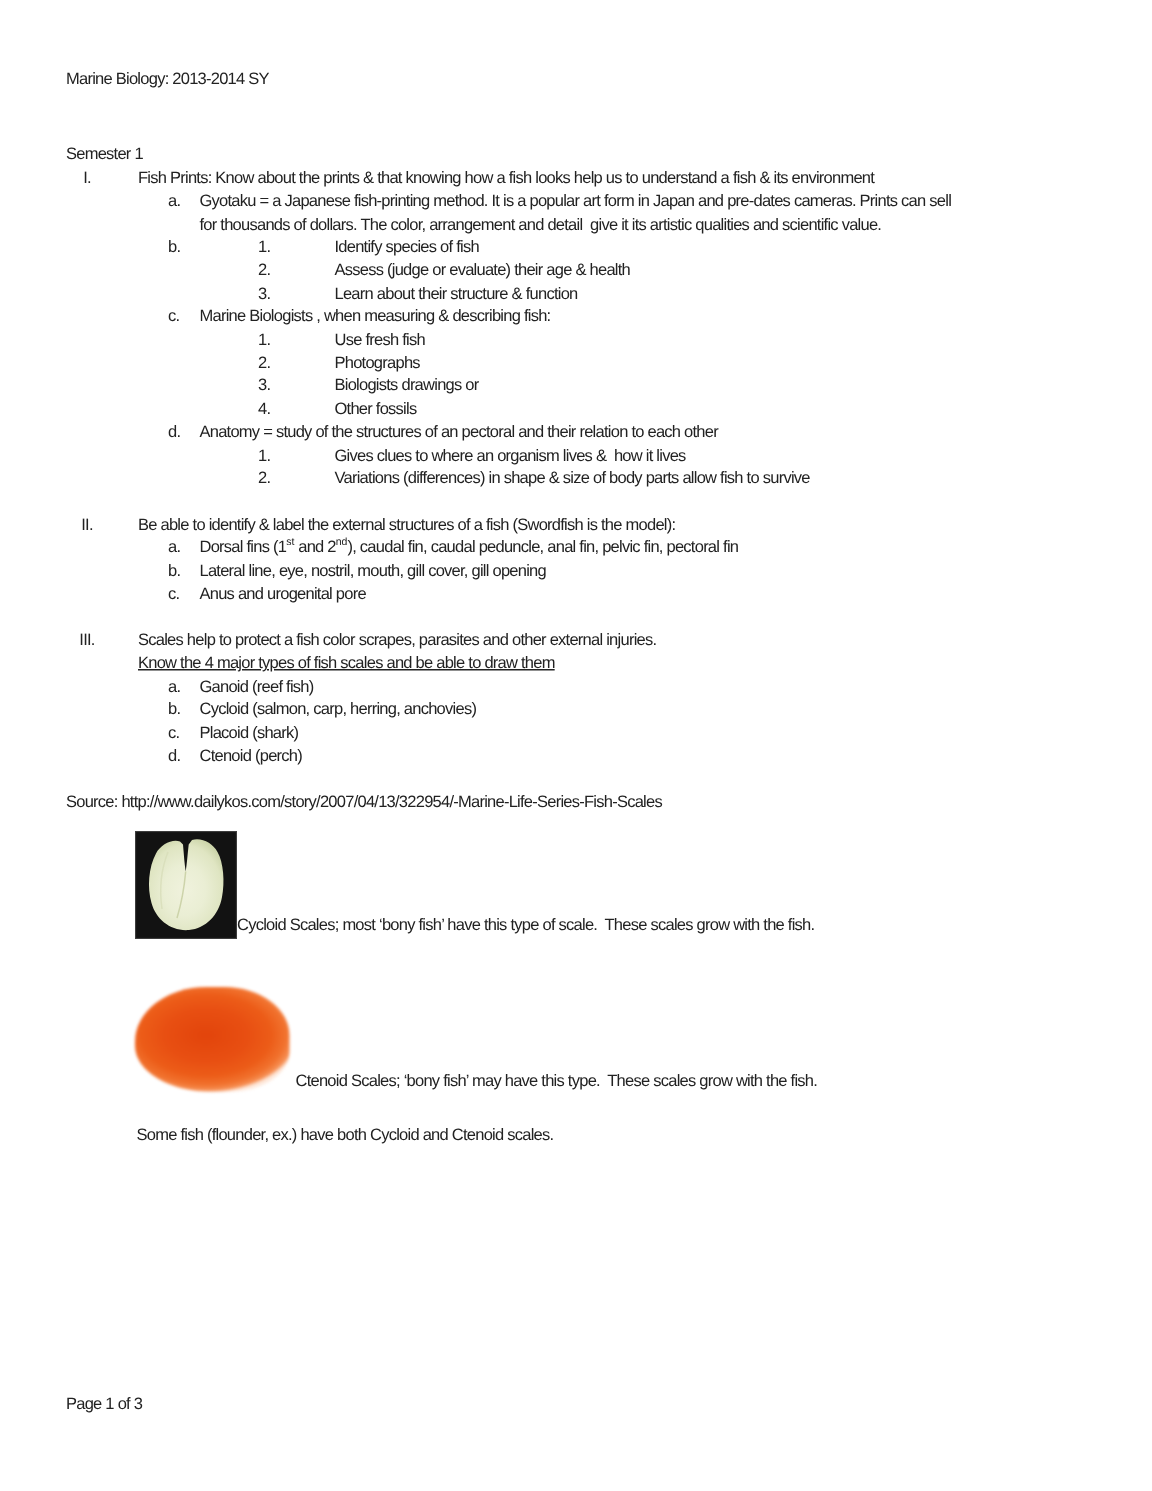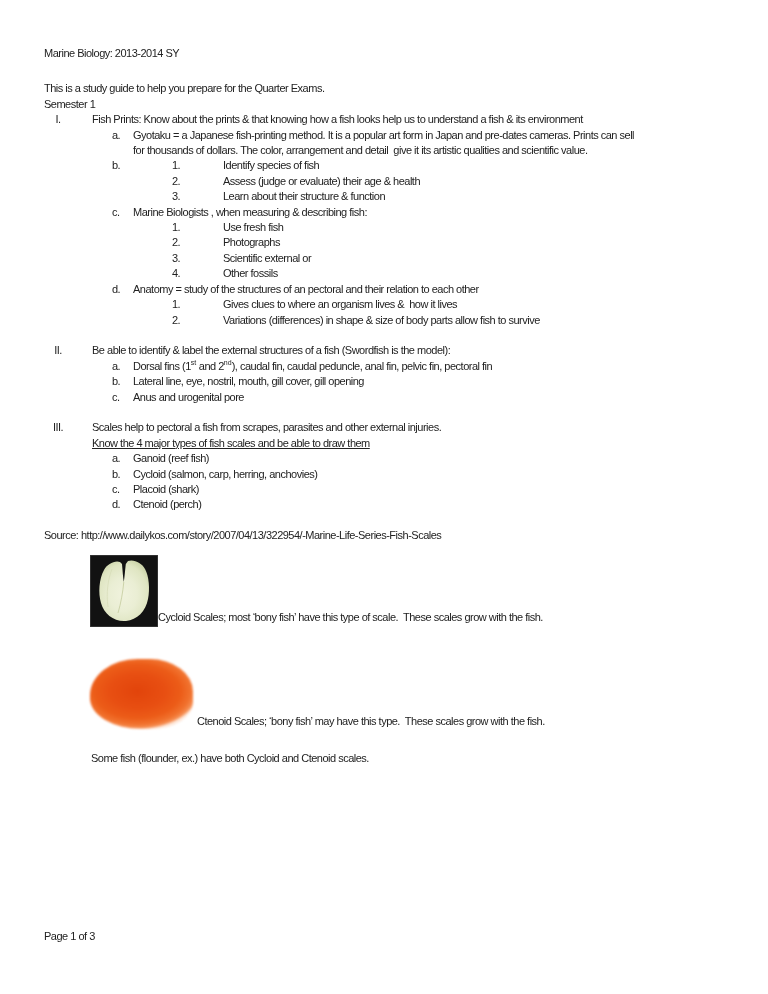--- a/index.html
+++ b/index.html
@@ -14,21 +14,21 @@
     line-height: 15.4px;
     color: #222222;
   }
   .page {
     position: absolute; inset: 0;
     padding: 46px 20px 0 44px;
     box-sizing: border-box;
   }
   .doc-title { white-space: pre; }
   .doc-intro { margin-top: 20px; white-space: pre; }
-  .section-heading { white-space: pre; }
+  .section-heading { margin-top: 35px; white-space: pre; }
 
   .line { position: relative; white-space: pre; }
   .line .marker { position: absolute; top: 0; }
   .lvl-roman { padding-left: 48px; }
   .lvl-roman .marker { left: 0; width: 28px; text-align: center; }
   .lvl-alpha { padding-left: 89px; }
   .lvl-alpha .marker { left: 68px; }
   .lvl-num   { padding-left: 179px; }
   .lvl-num   .marker { left: 128px; }
   .lvl-para  { padding-left: 0; }
@@ -57,45 +57,44 @@
   .closing-note { margin-top: 22px; margin-left: 47px; white-space: pre; }
   .footer { position: absolute; left: 44px; top: 929px; white-space: pre; }
 </style>
 </head>
 <body>
 
 <div class="page">
 
   <div class="doc-title">Marine Biology: 2013-2014 SY</div>
 
-  <div class="doc-intro">This is a study guide to help you prepare for the Quarter Exams.</div>
 
   <div class="section-heading">Semester 1</div>
 
   <div>
       <div class="line lvl-roman"><span class="marker">I.</span><span>Fish Prints: Know about the prints &amp; that knowing how a fish looks help us to understand a fish &amp; its environment</span></div>
       <div class="line lvl-alpha"><span class="marker">a.</span><span>Gyotaku = a Japanese fish-printing method. It is a popular art form in Japan and pre-dates cameras. Prints can sell</span></div>
       <div class="line lvl-alpha"><span>for thousands of dollars. The color, arrangement and detail  give it its artistic qualities and scientific value.</span></div>
       <div class="line lvl-alpha"><span class="marker">b.</span></div>
       <div class="line lvl-num"><span class="marker">1.</span><span>Identify species of fish</span></div>
       <div class="line lvl-num"><span class="marker">2.</span><span>Assess (judge or evaluate) their age &amp; health</span></div>
       <div class="line lvl-num"><span class="marker">3.</span><span>Learn about their structure &amp; function</span></div>
       <div class="line lvl-alpha"><span class="marker">c.</span><span>Marine Biologists , when measuring &amp; describing fish:</span></div>
       <div class="line lvl-num"><span class="marker">1.</span><span>Use fresh fish</span></div>
       <div class="line lvl-num"><span class="marker">2.</span><span>Photographs</span></div>
-      <div class="line lvl-num"><span class="marker">3.</span><span>Scientific external or</span></div>
+      <div class="line lvl-num"><span class="marker">3.</span><span>Biologists drawings or</span></div>
       <div class="line lvl-num"><span class="marker">4.</span><span>Other fossils</span></div>
       <div class="line lvl-alpha"><span class="marker">d.</span><span>Anatomy = study of the structures of an pectoral and their relation to each other</span></div>
       <div class="line lvl-num"><span class="marker">1.</span><span>Gives clues to where an organism lives &amp;  how it lives</span></div>
       <div class="line lvl-num"><span class="marker">2.</span><span>Variations (differences) in shape &amp; size of body parts allow fish to survive</span></div>
       <div class="line lvl-roman blank-before"><span class="marker">II.</span><span>Be able to identify &amp; label the external structures of a fish (Swordfish is the model):</span></div>
       <div class="line lvl-alpha"><span class="marker">a.</span><span>Dorsal fins (1<sup>st</sup> and 2<sup>nd</sup>), caudal fin, caudal peduncle, anal fin, pelvic fin, pectoral fin</span></div>
       <div class="line lvl-alpha"><span class="marker">b.</span><span>Lateral line, eye, nostril, mouth, gill cover, gill opening</span></div>
       <div class="line lvl-alpha"><span class="marker">c.</span><span>Anus and urogenital pore</span></div>
-      <div class="line lvl-roman blank-before"><span class="marker">III.</span><span>Scales help to pectoral a fish from scrapes, parasites and other external injuries.</span></div>
+      <div class="line lvl-roman blank-before"><span class="marker">III.</span><span>Scales help to protect a fish color scrapes, parasites and other external injuries.</span></div>
       <div class="line lvl-roman bold-underline"><span>Know the 4 major types of fish scales and be able to draw them</span></div>
       <div class="line lvl-alpha"><span class="marker">a.</span><span>Ganoid (reef fish)</span></div>
       <div class="line lvl-alpha"><span class="marker">b.</span><span>Cycloid (salmon, carp, herring, anchovies)</span></div>
       <div class="line lvl-alpha"><span class="marker">c.</span><span>Placoid (shark)</span></div>
       <div class="line lvl-alpha"><span class="marker">d.</span><span>Ctenoid (perch)</span></div>
       <div class="line lvl-para blank-before"><span>Source: http://www.dailykos.com/story/2007/04/13/322954/-Marine-Life-Series-Fish-Scales</span></div>
     </div>
 
   <div class="figure figure-cycloid">
     <svg class="cycloid-photo" width="68" height="72" viewBox="0 0 68 72" xmlns="http://www.w3.org/2000/svg">

